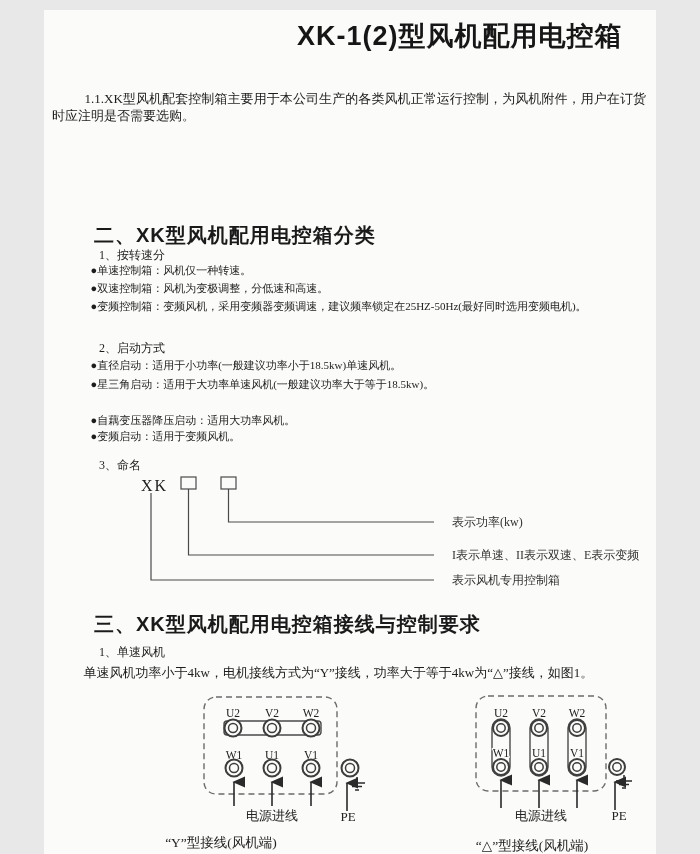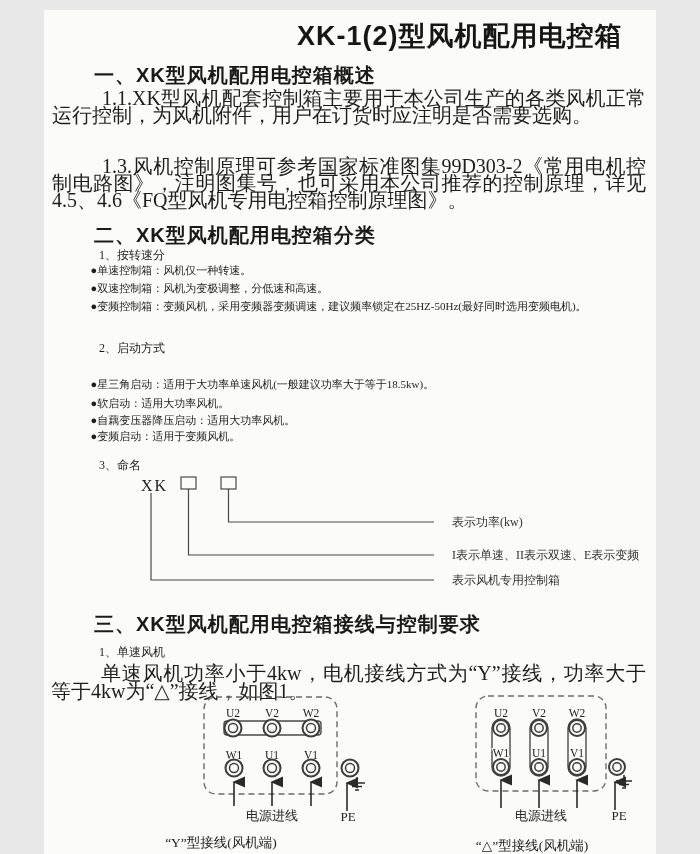--- a/index.html
+++ b/index.html
@@ -11,21 +11,21 @@
   .abs { position:absolute; margin:0; }
   .doc-title {
     left:253px; top:8px; font-size:27px; font-weight:bold; letter-spacing:1px;
     font-family:"Liberation Sans","DejaVu Sans",sans-serif; color:#161616;
   }
   .h2 {
     left:50px; font-size:20px; font-weight:bold; letter-spacing:1px;
     font-family:"Liberation Sans","DejaVu Sans",sans-serif; color:#1a1a1a;
   }
   .body-p {
-    left:8px; right:10px; font-size:20px; line-height:17px;
+    left:8px; right:10px; font-size:13px; line-height:17px;
     text-align:justify; text-indent:2.5em;
   }
   .sub-label { left:55px; font-size:12px;text-align:center; }
   .bullet-p {
     left:19px; right:12px; font-size:11px; line-height:18px;
     text-align:justify; text-indent:2.5em;
   }
   svg { position:absolute; left:0; }
   svg text { font-family:"Liberation Serif","DejaVu Serif",serif; fill:#222; }
   .diag-line { stroke:#4a4a4a; stroke-width:1.2; fill:none; }
@@ -42,34 +42,32 @@
   .cap-text  { font-size:13.5px; }
   .callout-t { font-size:12px; fill:#333; }
 </style>
 </head>
 <body>
 
 <div class="page">
 
   <div class="abs doc-title">XK-1(2)型风机配用电控箱</div>
 
-  <div class="abs h2" style="top:52px">一、XK型风机配用电控箱概述</div>
   <p class="abs body-p" style="top:80px">1.1.XK型风机配套控制箱主要用于本公司生产的各类风机正常运行控制，为风机附件，用户在订货时应注明是否需要选购。</p>
-  <p class="abs body-p" style="top:148px">1.3.风机控制原理可参考国家标准图集99D303-2《常用电机控制电路图》，注明图集号，也可采用本公司推荐的控制原理，详见4.5、4.6《FQ型风机专用电控箱控制原理图》。</p>
 
   <div class="abs h2" style="top:212px">二、XK型风机配用电控箱分类</div>
 
   <div class="abs sub-label" style="top:237px">1、按转速分</div>
   <p class="abs bullet-p" style="top:251px">●单速控制箱：风机仅一种转速。</p>
   <p class="abs bullet-p" style="top:269px">●双速控制箱：风机为变极调整，分低速和高速。</p>
   <p class="abs bullet-p" style="top:287px">●变频控制箱：变频风机，采用变频器变频调速，建议频率锁定在25HZ-50Hz(最好同时选用变频电机)。</p>
 
   <div class="abs sub-label" style="top:330px">2、启动方式</div>
+  <p class="abs bullet-p" style="top:346px">●直径启动：适用于小功率(一般建议功率小于18.5kw)单速风机。</p>
   <p class="abs bullet-p" style="top:365px">●星三角启动：适用于大功率单速风机(一般建议功率大于等于18.5kw)。</p>
-  <p class="abs bullet-p" style="top:384px">●软启动：适用大功率风机。</p>
   <p class="abs bullet-p" style="top:401px">●自藕变压器降压启动：适用大功率风机。</p>
   <p class="abs bullet-p" style="top:417px">●变频启动：适用于变频风机。</p>
 
   <div class="abs sub-label" style="top:447px">3、命名</div>
 
   <svg style="top:445px" width="700" height="155" viewBox="0 0 700 155">
     <text x="97" y="36" style="font-size:16px; letter-spacing:2px">XK</text>
     <rect class="diag-box" x="137" y="22" width="15" height="12"></rect>
     <rect class="diag-box" x="177" y="22" width="15" height="12"></rect>
     <polyline class="diag-line" points="184.5,34 184.5,67 390,67"></polyline>

